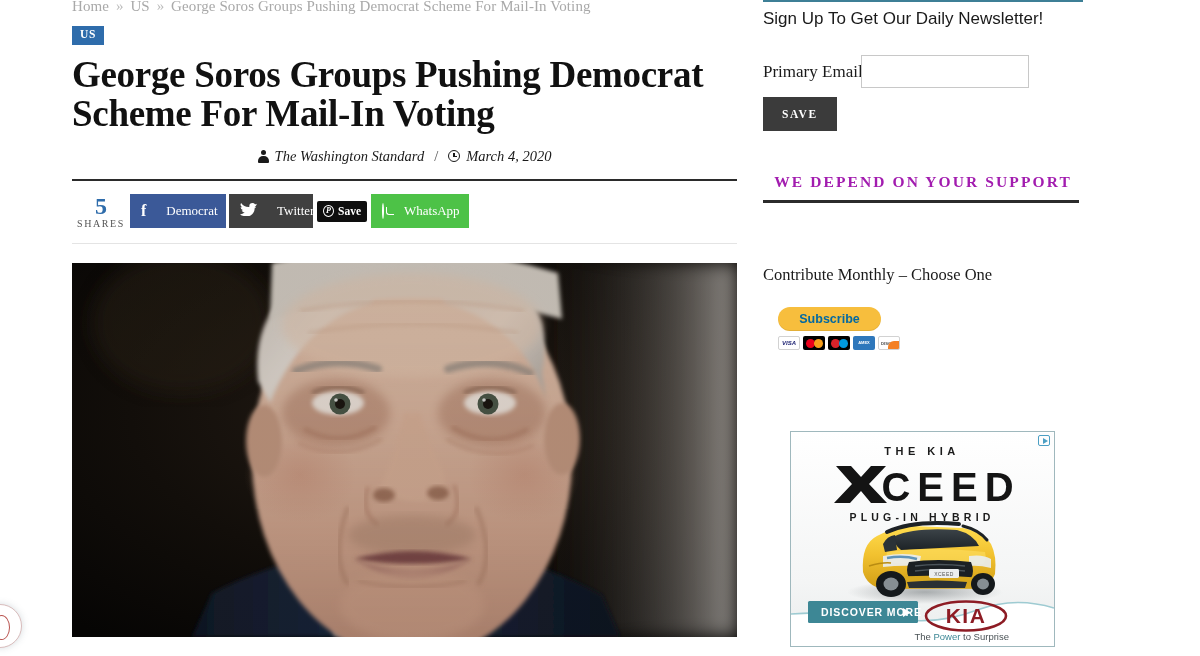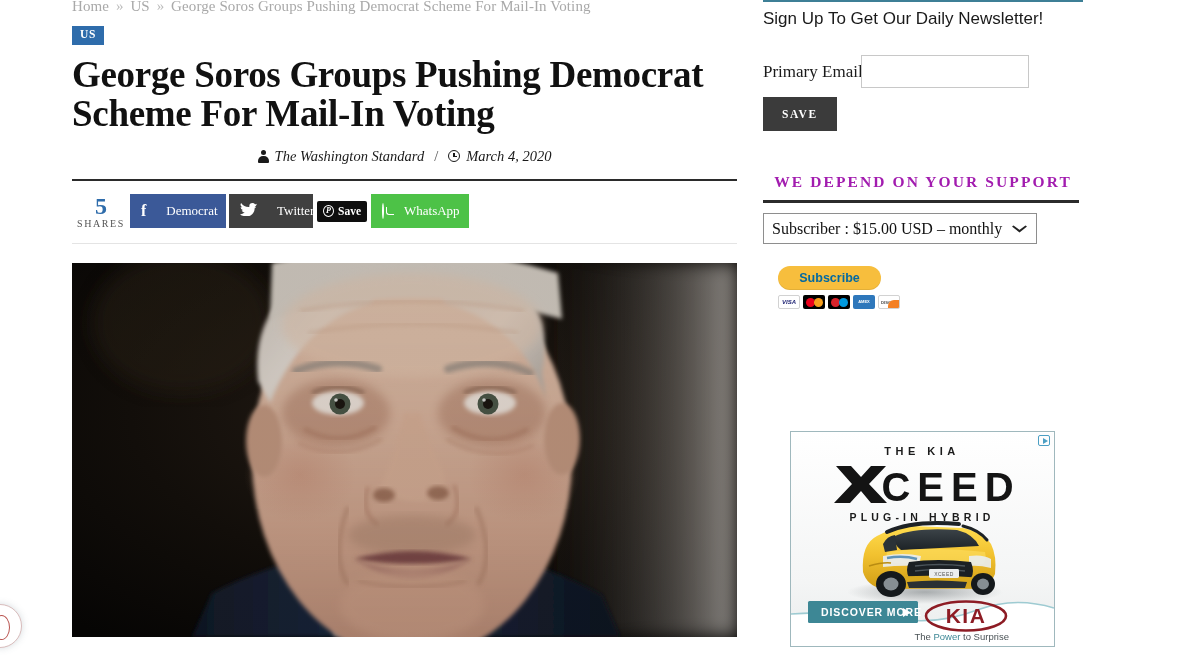--- a/index.html
+++ b/index.html
@@ -456,29 +456,22 @@
     <div class="news-form">
       <span class="news-label">Primary Email</span>
       <input class="news-input" type="text" placeholder="" style="">
     </div>
 
     <button class="btn-save">SAVE</button>
 
     <div class="support-h">WE DEPEND ON YOUR SUPPORT</div>
     <hr class="support-rule">
 
-
-    <div class="contrib-select">
-      <span>Subscriber : $15.00 USD – monthly</span>
-      <span class="chev">
-        <svg width="11" height="8" viewBox="0 0 11 8" aria-hidden="true">
-          <path d="M1 1.5 L5.5 6.2 L10 1.5" stroke="#222" stroke-width="1.7" fill="none" stroke-linecap="round"></path>
-        </svg>
-      </span>
-    </div>
+    <div class="contrib-label">Contribute Monthly – Choose One</div>
+
 
     <div class="paypal-wrap">
       <button class="btn-subscribe">Subscribe</button>
       <div class="cards">
         <span class="card card-visa">VISA</span>
         <span class="card card-mc">
             <i class="c1"></i>
             <i class="c2"></i>
           </span>
         <span class="card card-maestro">

